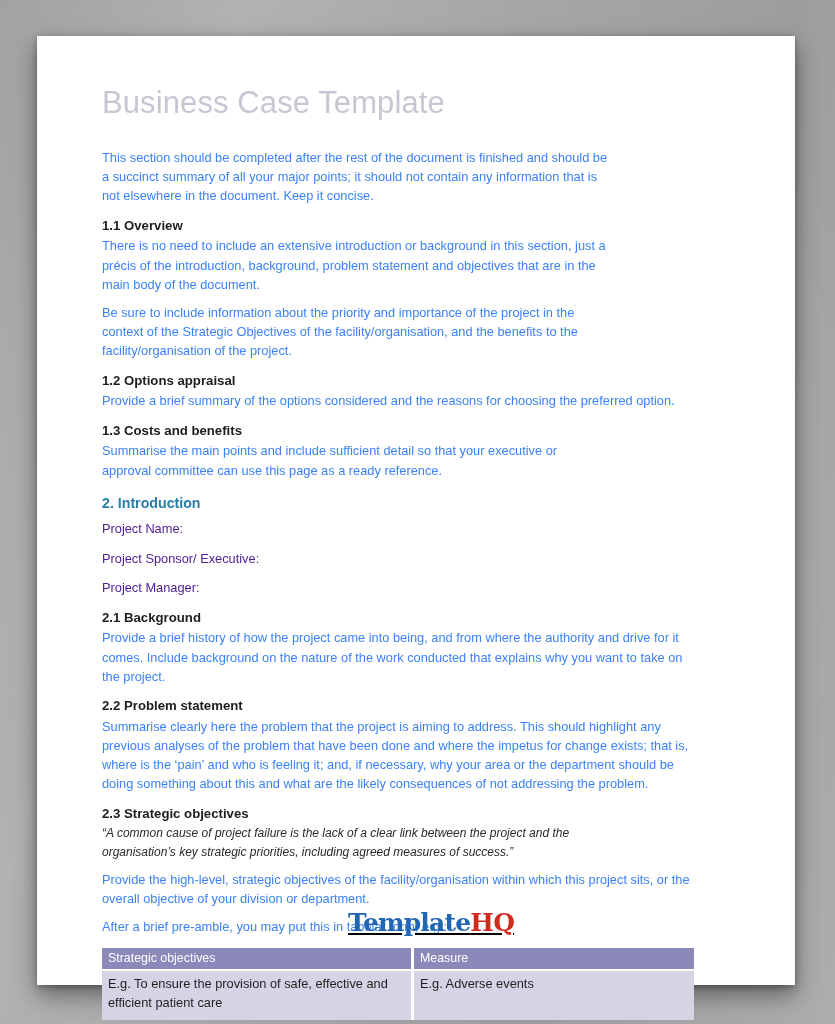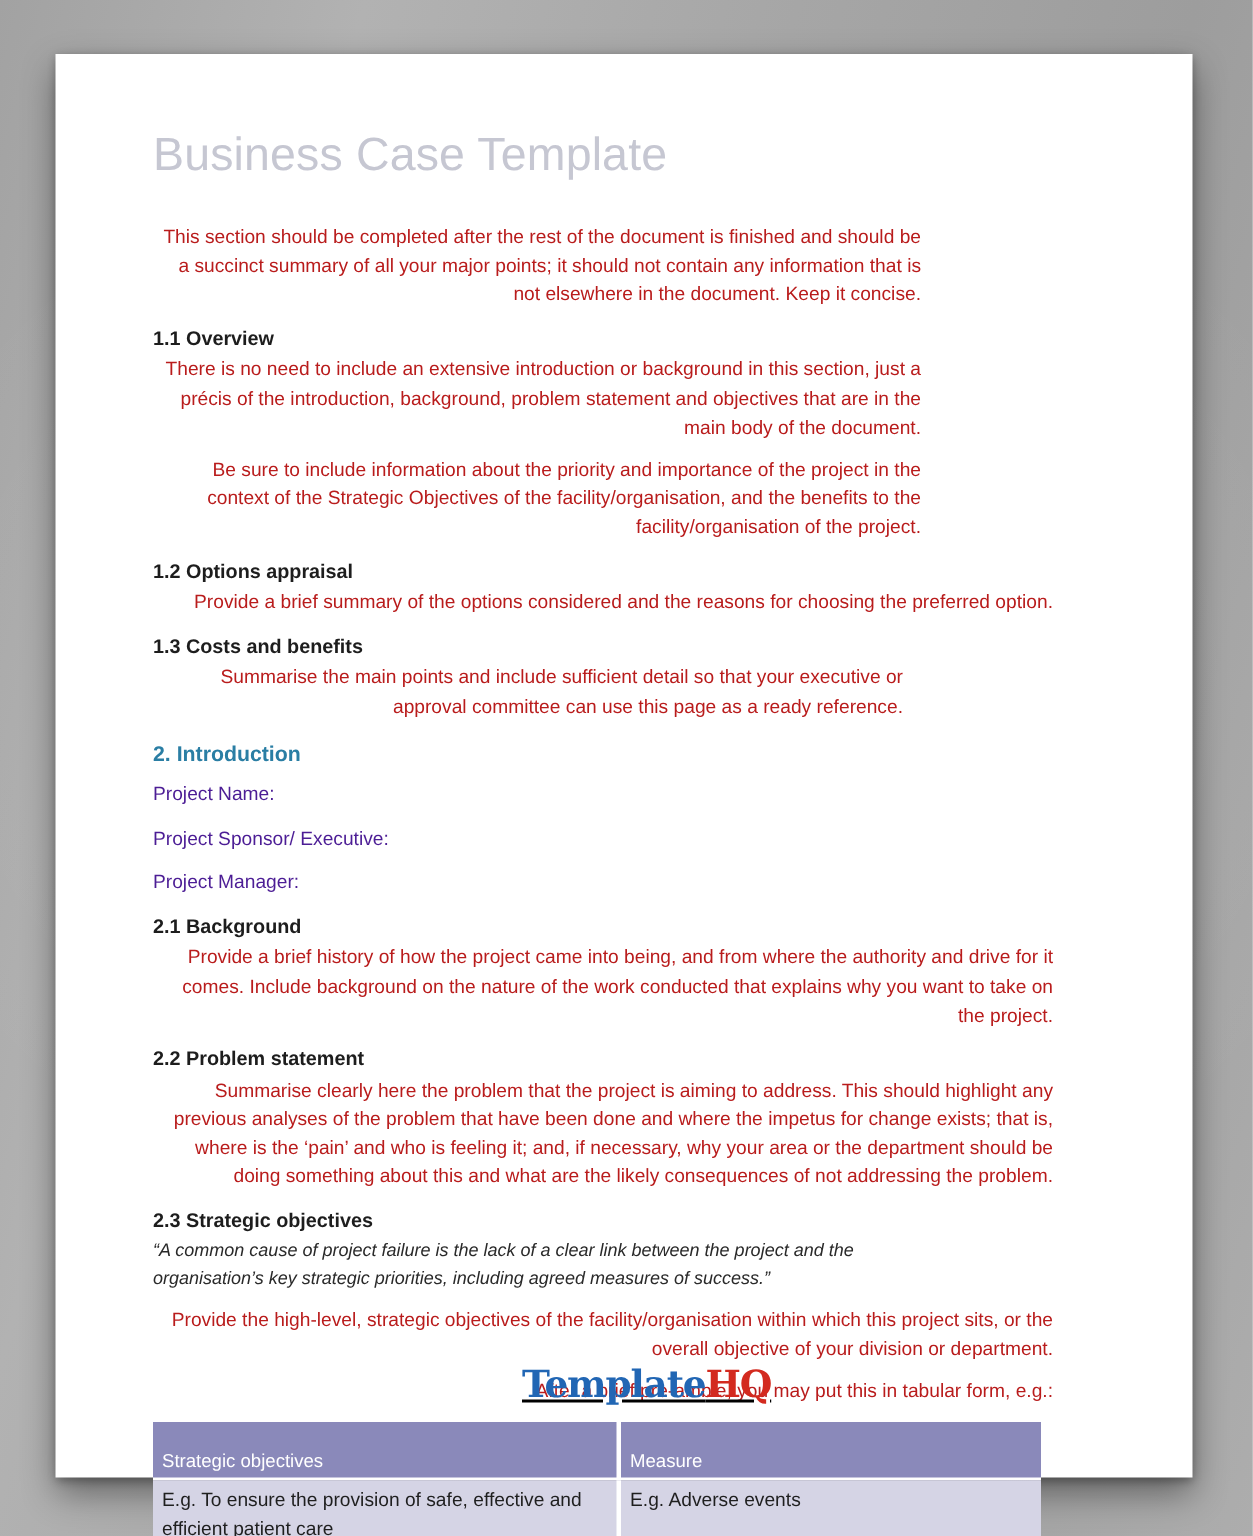--- a/index.html
+++ b/index.html
@@ -63,24 +63,23 @@
   .h2-black {
     font-size: 13.2px;
     font-weight: bold;
     color: #1d1d1d;
     margin: 11px 0 2px 0;
     line-height: 1.35;
   }
 
   p.body {
     font-size: 12.8px;
-    color: #b91c1c;
+    color: #3b82f6;
     margin: 0 0 1px 0;
     line-height: 1.50;
-    text-align: right;
   }
   p.body.gap {
     margin-top: 9px;
   }
   p.quote {
     font-size: 12px;
     color: #2a2a2a;
     font-style: italic;
     margin: 0;
     line-height: 1.52;
@@ -102,21 +101,21 @@
     width: 592px;
     margin-top: 12px;
     table-layout: fixed;
   }
   table.objectives th {
     background: #8a89ba;
     color: #ffffff;
     font-size: 12.4px;
     font-weight: normal;
     text-align: left;
-    padding: 19px 6px 4px 6px;
+    padding: 3px 6px 4px 6px;
     border-bottom: 2px solid #ffffff;
     vertical-align: top;
   }
   table.objectives th.col1 { width: 297px; border-right: 3px solid #ffffff; }
   table.objectives td {
     background: #d5d4e5;
     color: #1f1f1f;
     font-size: 12.8px;
     padding: 4px 6px 8px 6px;
     vertical-align: top;

